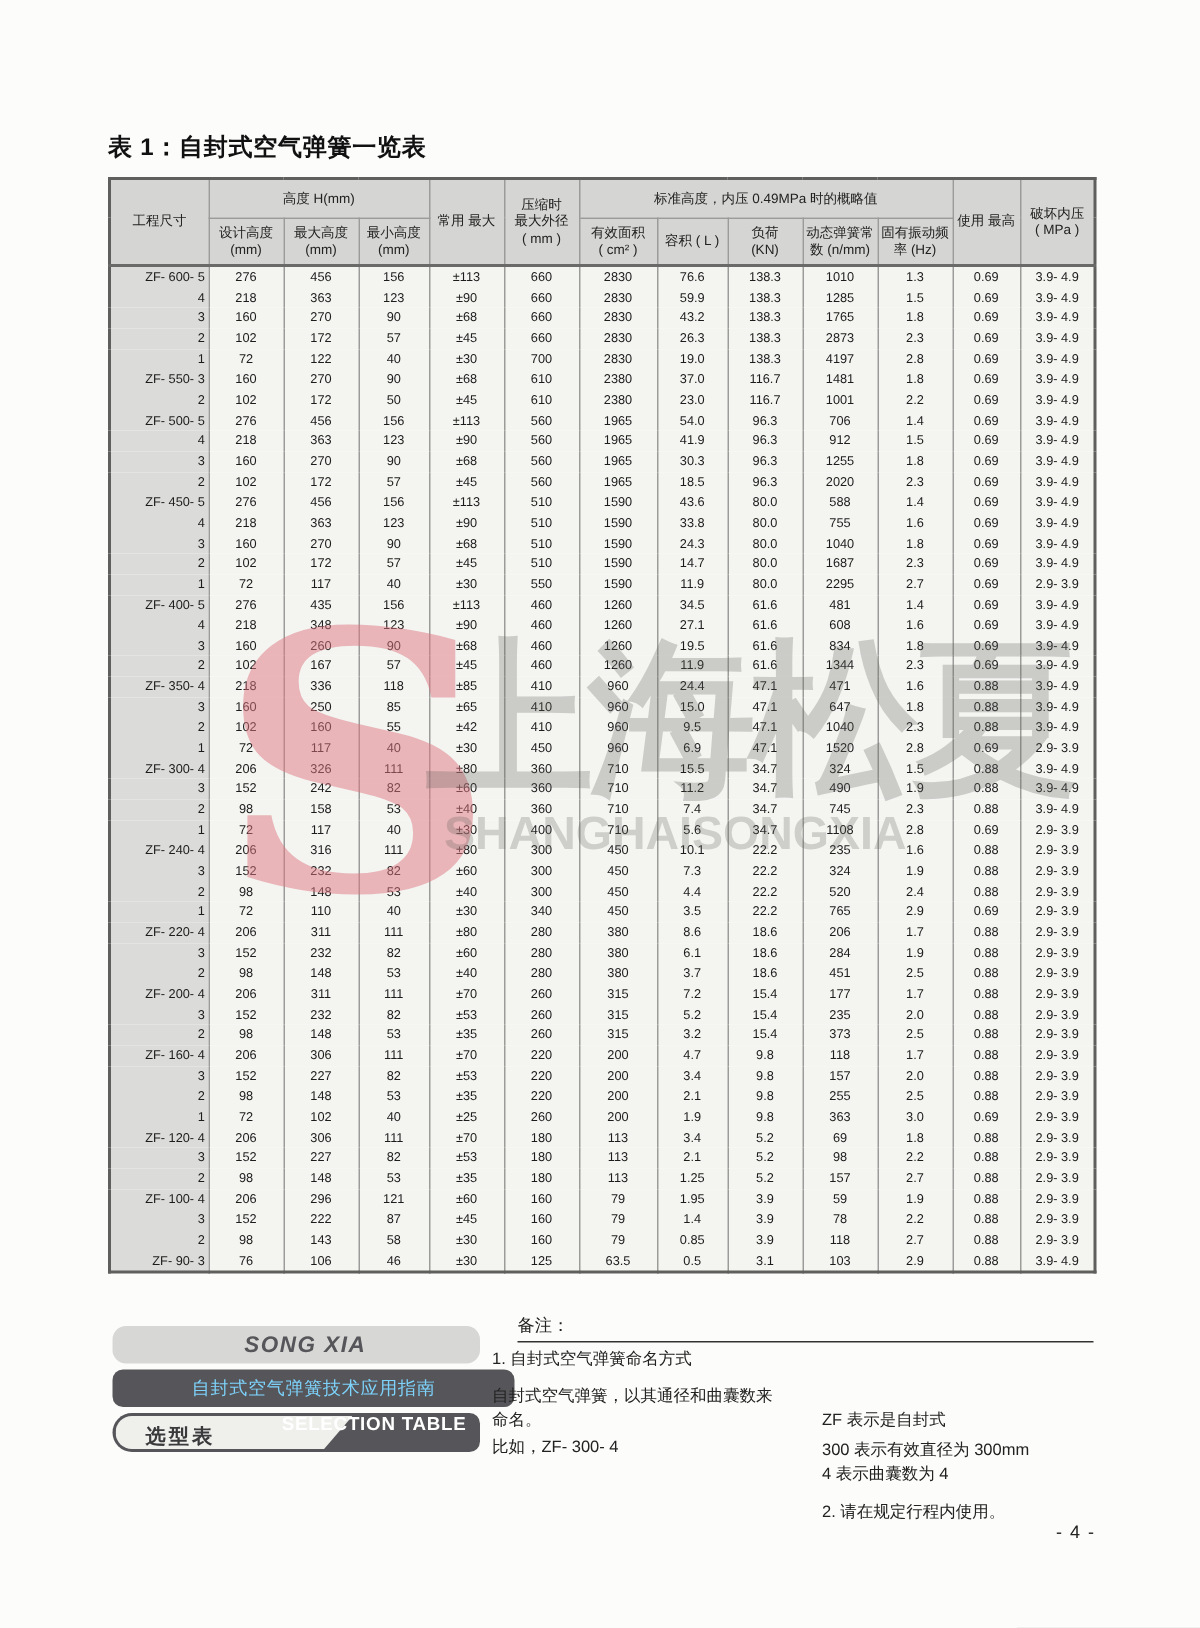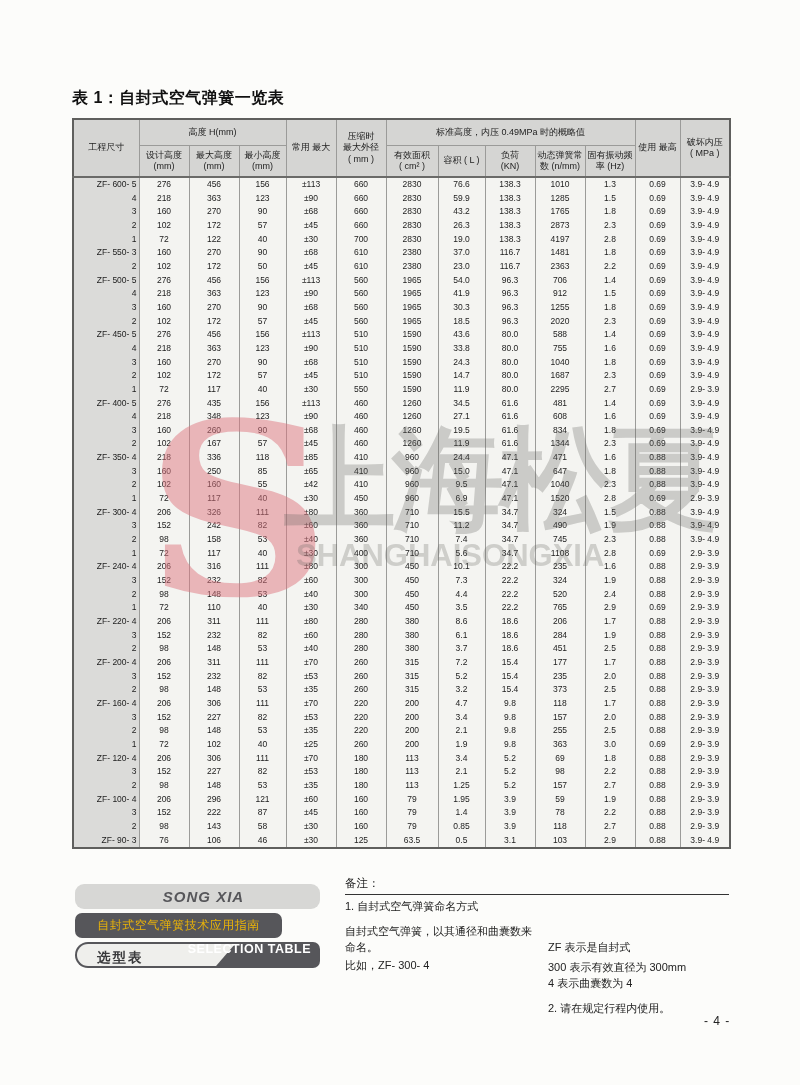--- a/index.html
+++ b/index.html
@@ -46,23 +46,23 @@
     font-family:"Liberation Sans","DejaVu Sans",sans-serif;
   }
 
   
   .banner-songxia {
     position:absolute; left:75px; top:884px; width:245px; height:25px;
     background:#d7d7d5; border-radius:9px; display:flex; align-items:center; justify-content:center;
     font-size:15px; font-style:italic; font-weight:bold; color:#56565a; letter-spacing:1px;padding-left:12px;
   }
   .banner-guide {
-    position:absolute; left:75px; top:913px; width:207px; height:25px;
+    position:absolute; left:75px; top:913px; width:268px; height:25px;
     background:#56565a; border-radius:7px; display:flex; align-items:center; justify-content:center;
-    font-size:12px; color:#eab308; letter-spacing:0.5px;
+    font-size:12px; color:#7dd3fc; letter-spacing:0.5px;
   }
   .banner-selection {
     position:absolute; left:75px; top:942px; width:245px; height:26px;
     background:#56565a; border-radius:13px 7px 7px 13px; overflow:hidden;
   }
   .banner-selection .light-seg {
     position:absolute; left:2px; top:2px; bottom:2px; width:158px;
     background:#efefec; border-radius:11px 0 0 11px;
     clip-path:polygon(0 0, 100% 0, 88% 100%, 0 100%);
   }
@@ -71,21 +71,21 @@
     font-size:13.5px; font-weight:bold; color:#3a3a3c; letter-spacing:2px; z-index:2;
   }
   .banner-selection .en-label {
     position:absolute; right:9px; top:0; height:14px; display:flex; align-items:center;
     font-size:12.5px; font-weight:bold; color:#fff; letter-spacing:0.5px; z-index:2;
   }
 
   
   .notes-title { position:absolute; left:345px; top:876px; font-size:11.5px; color:#222; }
   .notes-rule { position:absolute; left:345px; top:894px; width:384px; height:0; border-top:1.5px solid #333; }
-  .notes-left { position:absolute; left:345px; top:898px; width:196px; font-size:11px; line-height:16px; color:#222; }
+  .notes-left { position:absolute; left:328px; top:898px; width:196px; font-size:11px; line-height:16px; color:#222; }
   .notes-left .n1 { margin-bottom:9px; }
   .notes-left .n2 { margin-bottom:2px; }
   .notes-right { position:absolute; left:548px; top:896px; width:185px; font-size:11px; line-height:16px; color:#222;margin-top:43px; }
   .notes-right .r1 { margin-bottom:4px; }
   .notes-right .r2 { margin-bottom:0px; }
   .notes-right .r3 { margin-bottom:9px; }
 
   .page-number { position:absolute; left:704px; top:1014px; font-size:12px; color:#222; letter-spacing:1px; }
 </style>
 </head>
@@ -236,21 +236,21 @@
         <tr>
           <td class="c-label">2</td>
           <td class="c-num">102</td>
           <td class="c-num">172</td>
           <td class="c-num">50</td>
           <td class="c-num">±45</td>
           <td class="c-num">610</td>
           <td class="c-num">2380</td>
           <td class="c-num">23.0</td>
           <td class="c-num">116.7</td>
-          <td class="c-num">2363</td>
+          <td class="c-num">1001</td>
           <td class="c-num">2.2</td>
           <td class="c-num">0.69</td>
           <td class="c-num">3.9- 4.9</td>
         </tr>
         <tr class="group-start">
           <td class="c-label">ZF- 500- 5</td>
           <td class="c-num">276</td>
           <td class="c-num">456</td>
           <td class="c-num">156</td>
           <td class="c-num">±113</td>

